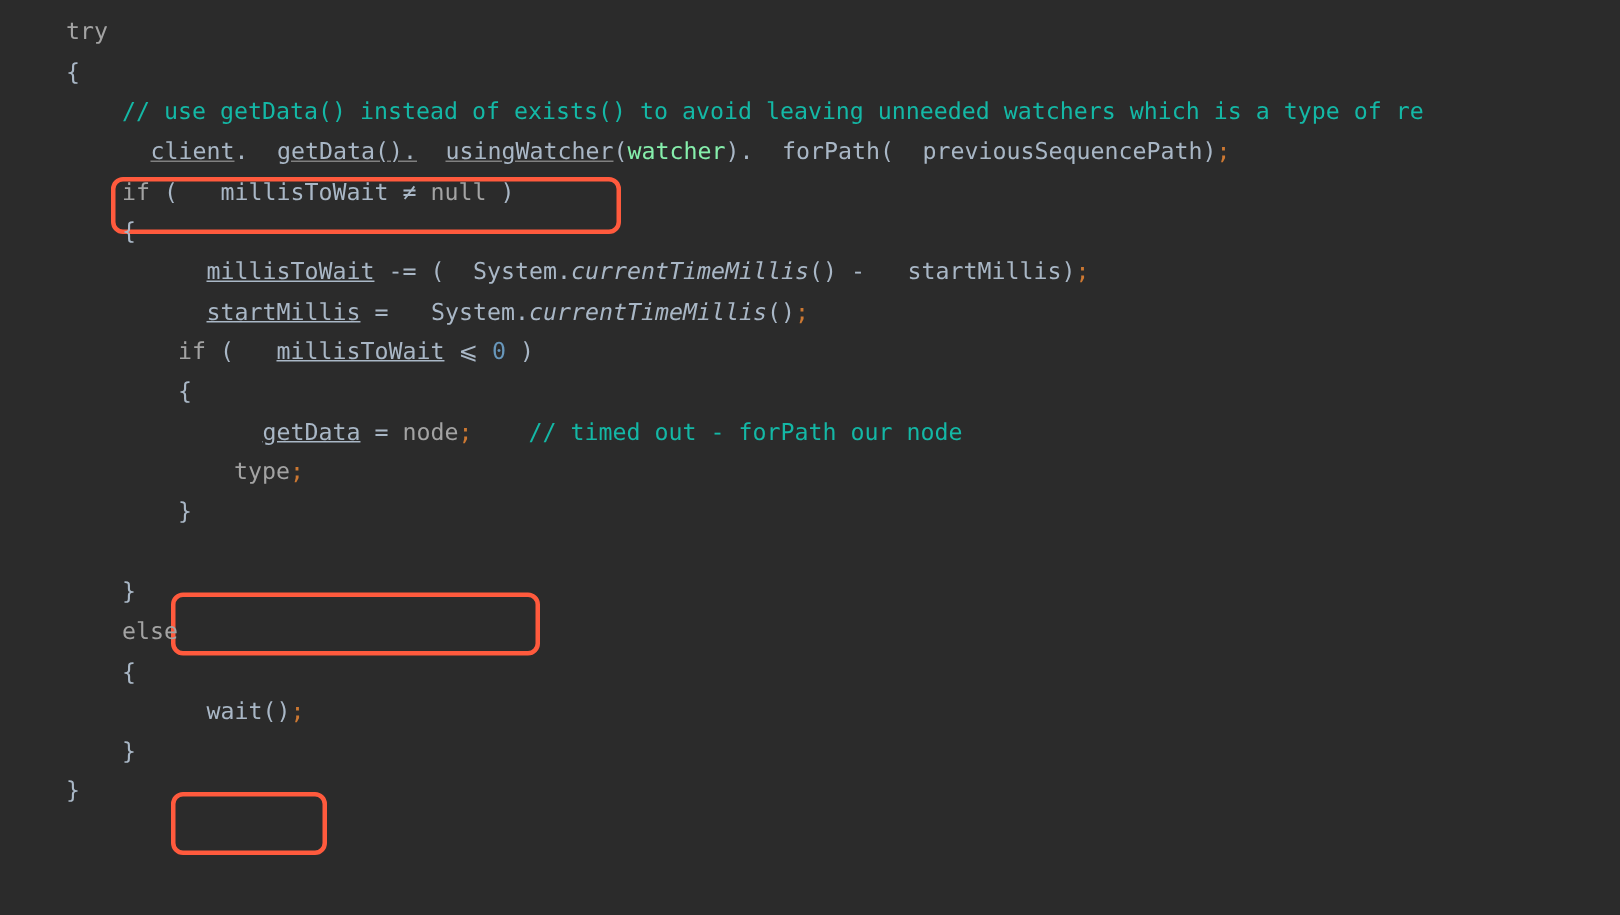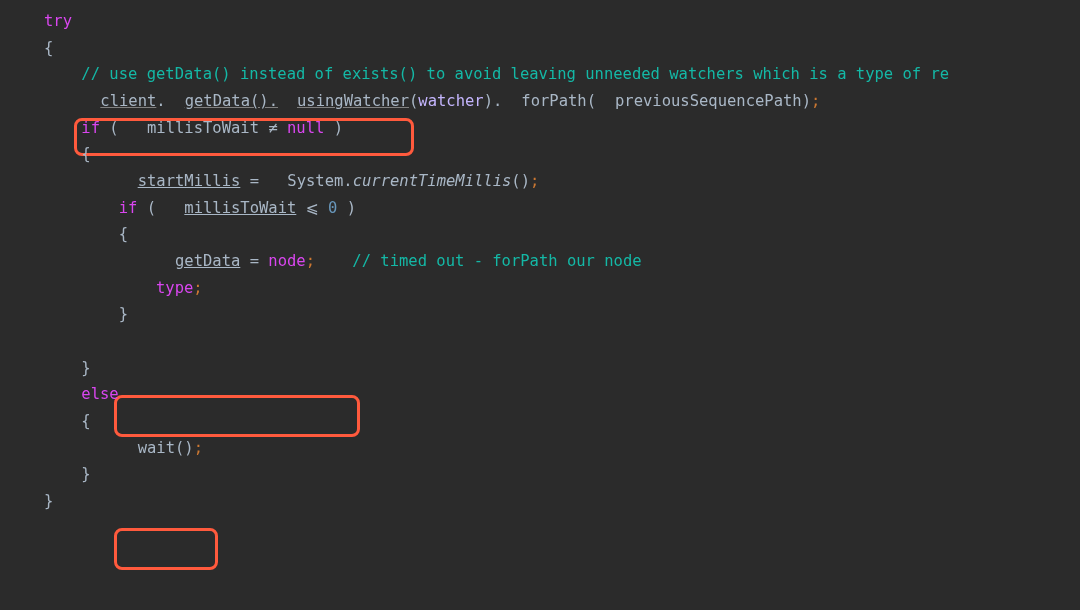--- a/index.html
+++ b/index.html
@@ -15,25 +15,25 @@
       font-size: 15.5px;
       line-height: 1.72;
       color: #a9b7c6;
       overflow: hidden;
       padding: 8px 0 0 44px;
     }
     .code-line {
       white-space: pre;
       position: relative;
     }
-    .k-keyword { color: #d946ef; }
+    .k-keyword { color: #a3a3a3; }
     .k-comment { color: #14b8a6; }
     .k-number { color: #6897bb; }
     .k-method-italic { color: #a9b7c6; font-style: italic; }
-    .k-param { color: #c4b5fd; }
+    .k-param { color: #86efac; }
     .k-ident { color: #a9b7c6; margin-left: 19px; }
     .k-underline { text-decoration: underline; text-decoration-color: #a9b7c6; }
     .k-underline-comment { text-decoration: underline; text-decoration-color: #808080; }
     .k-punct { color: #a9b7c6; }
     .k-puncty { color: #cc7832; }
     .k-brace { color: #a9b7c6; }
 
     .hl-box {
       position: absolute;
       border: 3px solid #ff5a3d;
@@ -60,20 +60,21 @@
 <div class="code-line"><span class="k-brace">{</span></div>
 
 <div class="code-line">    <span class="k-comment">// use getData() instead of exists() to avoid leaving unneeded watchers which is a type of re</span></div>
 
 <div class="code-line">    <span class="k-ident k-underline-comment">client</span><span class="k-punct">.</span><span class="k-ident k-underline-comment">getData</span><span class="k-punct k-underline-comment">().</span><span class="k-ident k-underline-comment">usingWatcher</span><span class="k-punct">(</span><span class="k-param">watcher</span><span class="k-punct">).</span><span class="k-ident">forPath</span><span class="k-punct">(</span><span class="k-ident">previousSequencePath</span><span class="k-punct">)</span><span class="k-puncty">;</span></div>
 
 <div class="code-line">    <span class="k-keyword">if</span><span class="k-punct"> ( </span><span class="k-ident">millisToWait</span><span class="k-punct"> </span><span class="k-punct ne">≠</span><span class="k-punct"> </span><span class="k-keyword">null</span><span class="k-punct"> )</span></div>
 
 <div class="code-line">    <span class="k-brace">{</span></div>
 
+<div class="code-line">        <span class="k-ident k-underline">millisToWait</span><span class="k-punct"> -= (</span><span class="k-ident">System</span><span class="k-punct">.</span><span class="k-method-italic">currentTimeMillis</span><span class="k-punct">() - </span><span class="k-ident">startMillis</span><span class="k-punct">)</span><span class="k-puncty">;</span></div>
 
 <div class="code-line">        <span class="k-ident k-underline">startMillis</span><span class="k-punct"> = </span><span class="k-ident">System</span><span class="k-punct">.</span><span class="k-method-italic">currentTimeMillis</span><span class="k-punct">()</span><span class="k-puncty">;</span></div>
 
 <div class="code-line">        <span class="k-keyword">if</span><span class="k-punct"> ( </span><span class="k-ident k-underline">millisToWait</span><span class="k-punct"> </span><span class="k-punct ne">⩽</span><span class="k-punct"> </span><span class="k-number">0</span><span class="k-punct"> )</span></div>
 
 <div class="code-line">        <span class="k-brace">{</span></div>
 
 <div class="code-line">            <span class="k-ident k-underline">getData</span><span class="k-punct"> = </span><span class="k-keyword">node</span><span class="k-puncty">;</span><span class="k-punct">    </span><span class="k-comment">// timed out - forPath our node</span></div>
 
 <div class="code-line">            <span class="k-keyword">type</span><span class="k-puncty">;</span></div>

